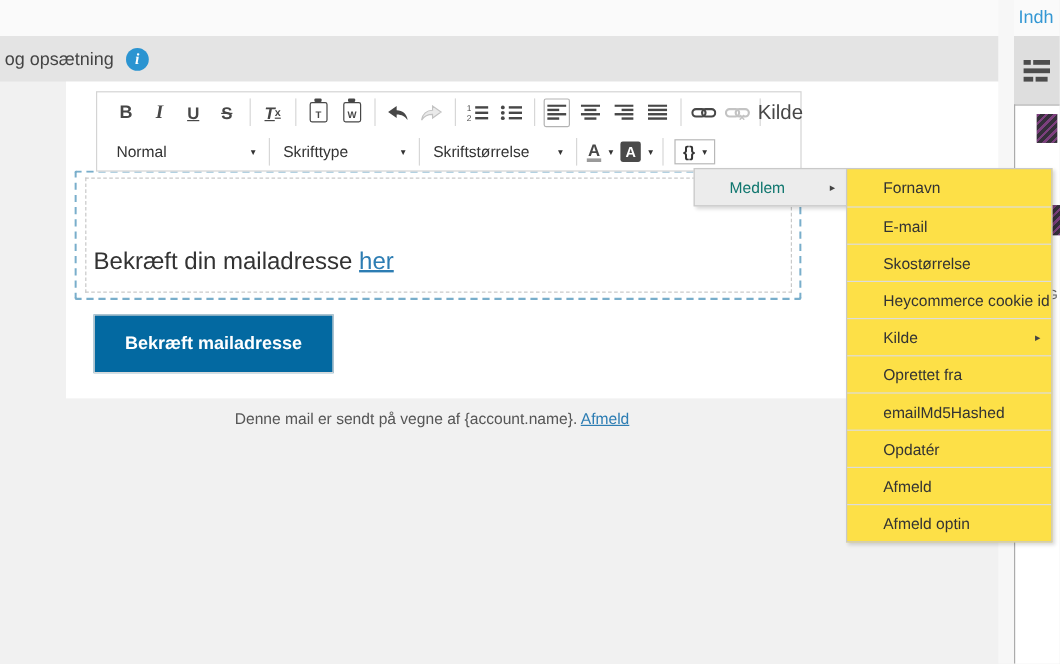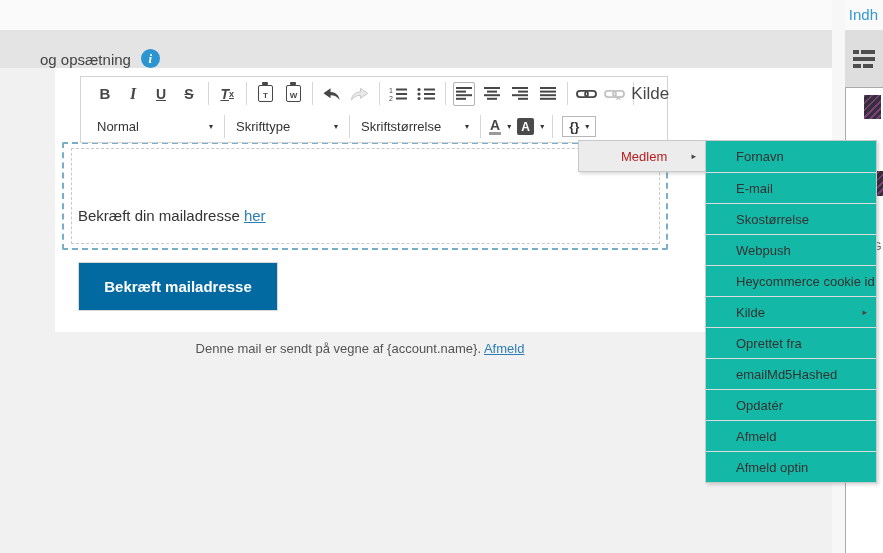--- a/index.html
+++ b/index.html
@@ -5,21 +5,21 @@
   * { margin:0; padding:0; box-sizing:border-box; }
   html,body { width:883px; height:553px; overflow:hidden;
     font-family:"Liberation Sans", sans-serif; background:#f1f1f1; }
 
   
   #top-strip { position:absolute; left:0; top:0; width:883px; height:30px; background:#fafafa; }
   #nav-link { position:absolute; right:5px; top:6px; color:#3598d4; font-size:15px; cursor:pointer;margin-left:44px; }
 
   
   #header-bar { position:absolute; left:0; top:30px; width:832px; height:38px; background:#e4e4e4;
-    display:flex; align-items:flex-end;padding-left:36px; }
+    display:flex; align-items:center; }
   #header-title { font-size:15px; color:#444; margin-left:4px; }
   #info-icon { width:19px; height:19px; border-radius:50%; background:#2b94d1; color:#fff;
     font-family:"Liberation Serif", serif; font-style:italic; font-weight:bold; font-size:13px;
     display:flex; align-items:center; justify-content:center; margin-left:10px; cursor:pointer; }
 
   
   #right-gap { position:absolute; left:832px; top:0; width:13px; height:553px; background:#f7f7f7; }
   #blocks-button { position:absolute; left:845px; top:30px; width:38px; height:57px; background:#dedede;
     display:flex; align-items:center; justify-content:center; cursor:pointer; }
   .bars { width:23px; }
@@ -70,35 +70,35 @@
     border-radius:2px; display:flex; align-items:center; justify-content:center; }
   #merge-button { border:1px solid #b8b8b8; background:#fff; padding:2px 6px; display:flex;
     align-items:center; cursor:pointer; margin-left:4px; }
   #merge-button .tag { font-weight:bold; font-size:13px; color:#333; }
 
   
   #selection-outer { position:absolute; left:62px; top:142px; width:606px; height:108px;
     border:2px dashed #79aecb; border-radius:2px; z-index:1; }
   #selection-inner { position:absolute; left:71px; top:148px; width:589px; height:96px;
     border:1px dashed #c9c9c9; z-index:1; }
-  #body-text { position:absolute; left:78px; top:207px; font-size:15px; color:#333; z-index:2; }
+  #body-text { position:absolute; left:78px; top:207px; font-size:20px; color:#333; z-index:2; }
   a.link { color:#2d7db3; text-decoration:underline; cursor:pointer; }
   #confirm-button { position:absolute; left:78px; top:262px; width:200px; height:49px;
     background:#0369a1; border:1px solid #d9d9d9; color:#fff; font-weight:bold; font-size:15px;
     font-family:"Liberation Sans", sans-serif; cursor:pointer; z-index:2; }
   #email-footer { position:absolute; left:55px; top:341px; width:610px; text-align:center;
     font-size:13px; color:#555; z-index:1; }
 
   
   #menu-root { position:absolute; left:578px; top:140px; width:128px; height:32px; background:#ececec;
     border:1px solid #c9c9c9; box-shadow:2px 2px 3px rgba(0,0,0,.15); z-index:20;
     display:flex; align-items:center; cursor:pointer; }
-  #menu-root .lbl { font-size:13px; color:#b91c1c; margin-left:42px; flex:1; }
+  #menu-root .lbl { font-size:13px; color:#0f766e; margin-left:29px; flex:1; }
   .sub-arrow { font-size:9px; color:#444; margin-right:9px; }
-  #submenu { position:absolute; left:705px; top:140px; width:172px; background:#14b8a6;
+  #submenu { position:absolute; left:705px; top:140px; width:172px; background:#fde047;
     border:1px solid #c9c9c9; box-shadow:2px 2px 3px rgba(0,0,0,.15); z-index:21; }
   .menu-item { height:31px; display:flex; align-items:center; font-size:13px; color:#333;
     padding-left:30px; cursor:pointer; }
   .menu-item + .menu-item { border-top:1px solid #dcdcdc; }
   .menu-item .sub-arrow { margin-left:auto; }
 </style>
 </head>
 <body>
 
 <div id="top-strip">
@@ -301,23 +301,20 @@
   <div class="menu-item">
       <span>Fornavn</span>
     </div>
   <div class="menu-item">
       <span>E-mail</span>
     </div>
   <div class="menu-item">
       <span>Skostørrelse</span>
     </div>
   <div class="menu-item">
-      <span>Webpush</span>
-    </div>
-  <div class="menu-item">
       <span>Heycommerce cookie id</span>
     </div>
   <div class="menu-item">
       <span>Kilde</span>
       <span class="sub-arrow">▸</span>
     </div>
   <div class="menu-item">
       <span>Oprettet fra</span>
     </div>
   <div class="menu-item">

